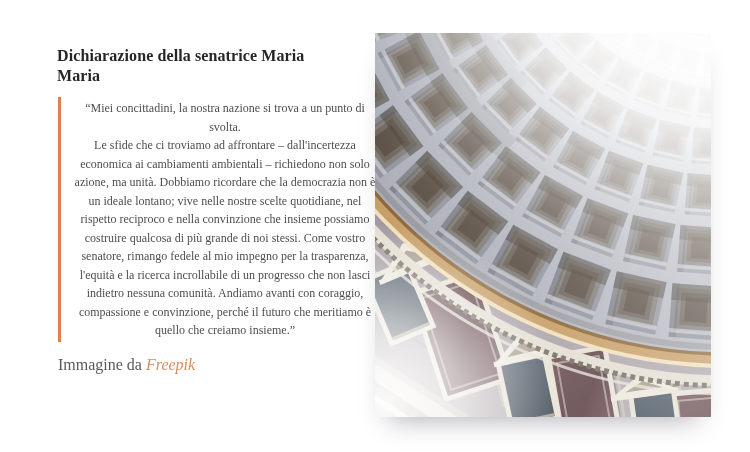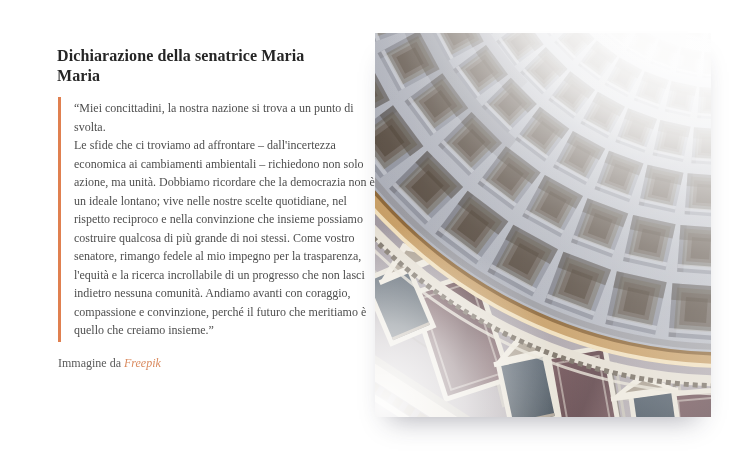--- a/index.html
+++ b/index.html
@@ -4,22 +4,22 @@
 <style>
   html,body{margin:0;padding:0;background:#ffffff;}
   .page{position:relative;width:750px;height:452px;overflow:hidden;background:#ffffff;
         font-family:Liberation Serif, serif;}
   .content{position:absolute;left:0;top:0;width:375px;height:452px;}
   h1.title{margin:46px 0 0 57px;width:318px;font-size:16px;line-height:20px;
            font-weight:700;color:#262626;letter-spacing:.1px;}
   h1.title span{display:block;white-space:nowrap;}
   blockquote.quote{margin:11px 0 0 58px;width:302px;padding:2px 0 2px 13px;
            border-left:3px solid #e08050;}
-  blockquote.quote p{margin:0;font-size:12px;line-height:18.5px;color:#4e4e4e;}
-  .credit{margin:14px 0 16px 58px;font-size:12px;color:#5a5a5a;}
+  blockquote.quote p{margin:0;font-size:12px;line-height:18.5px;color:#4e4e4e;text-align:center;}
+  .credit{margin:14px 0 16px 58px;font-size:16px;color:#5a5a5a;}
   .credit a{color:#da8a5e;font-style:italic;text-decoration:none;cursor:pointer;}
   figure.photo{position:absolute;left:375px;top:33px;width:336px;height:384px;margin:0;
            box-shadow:0 16px 26px -14px rgba(40,40,60,.38);}
   figure.photo svg{display:block;width:336px;height:384px;}
 </style>
 </head>
 <body>
 
 <div class="page" style="background: rgb(255, 255, 255);">
   <div class="content">

